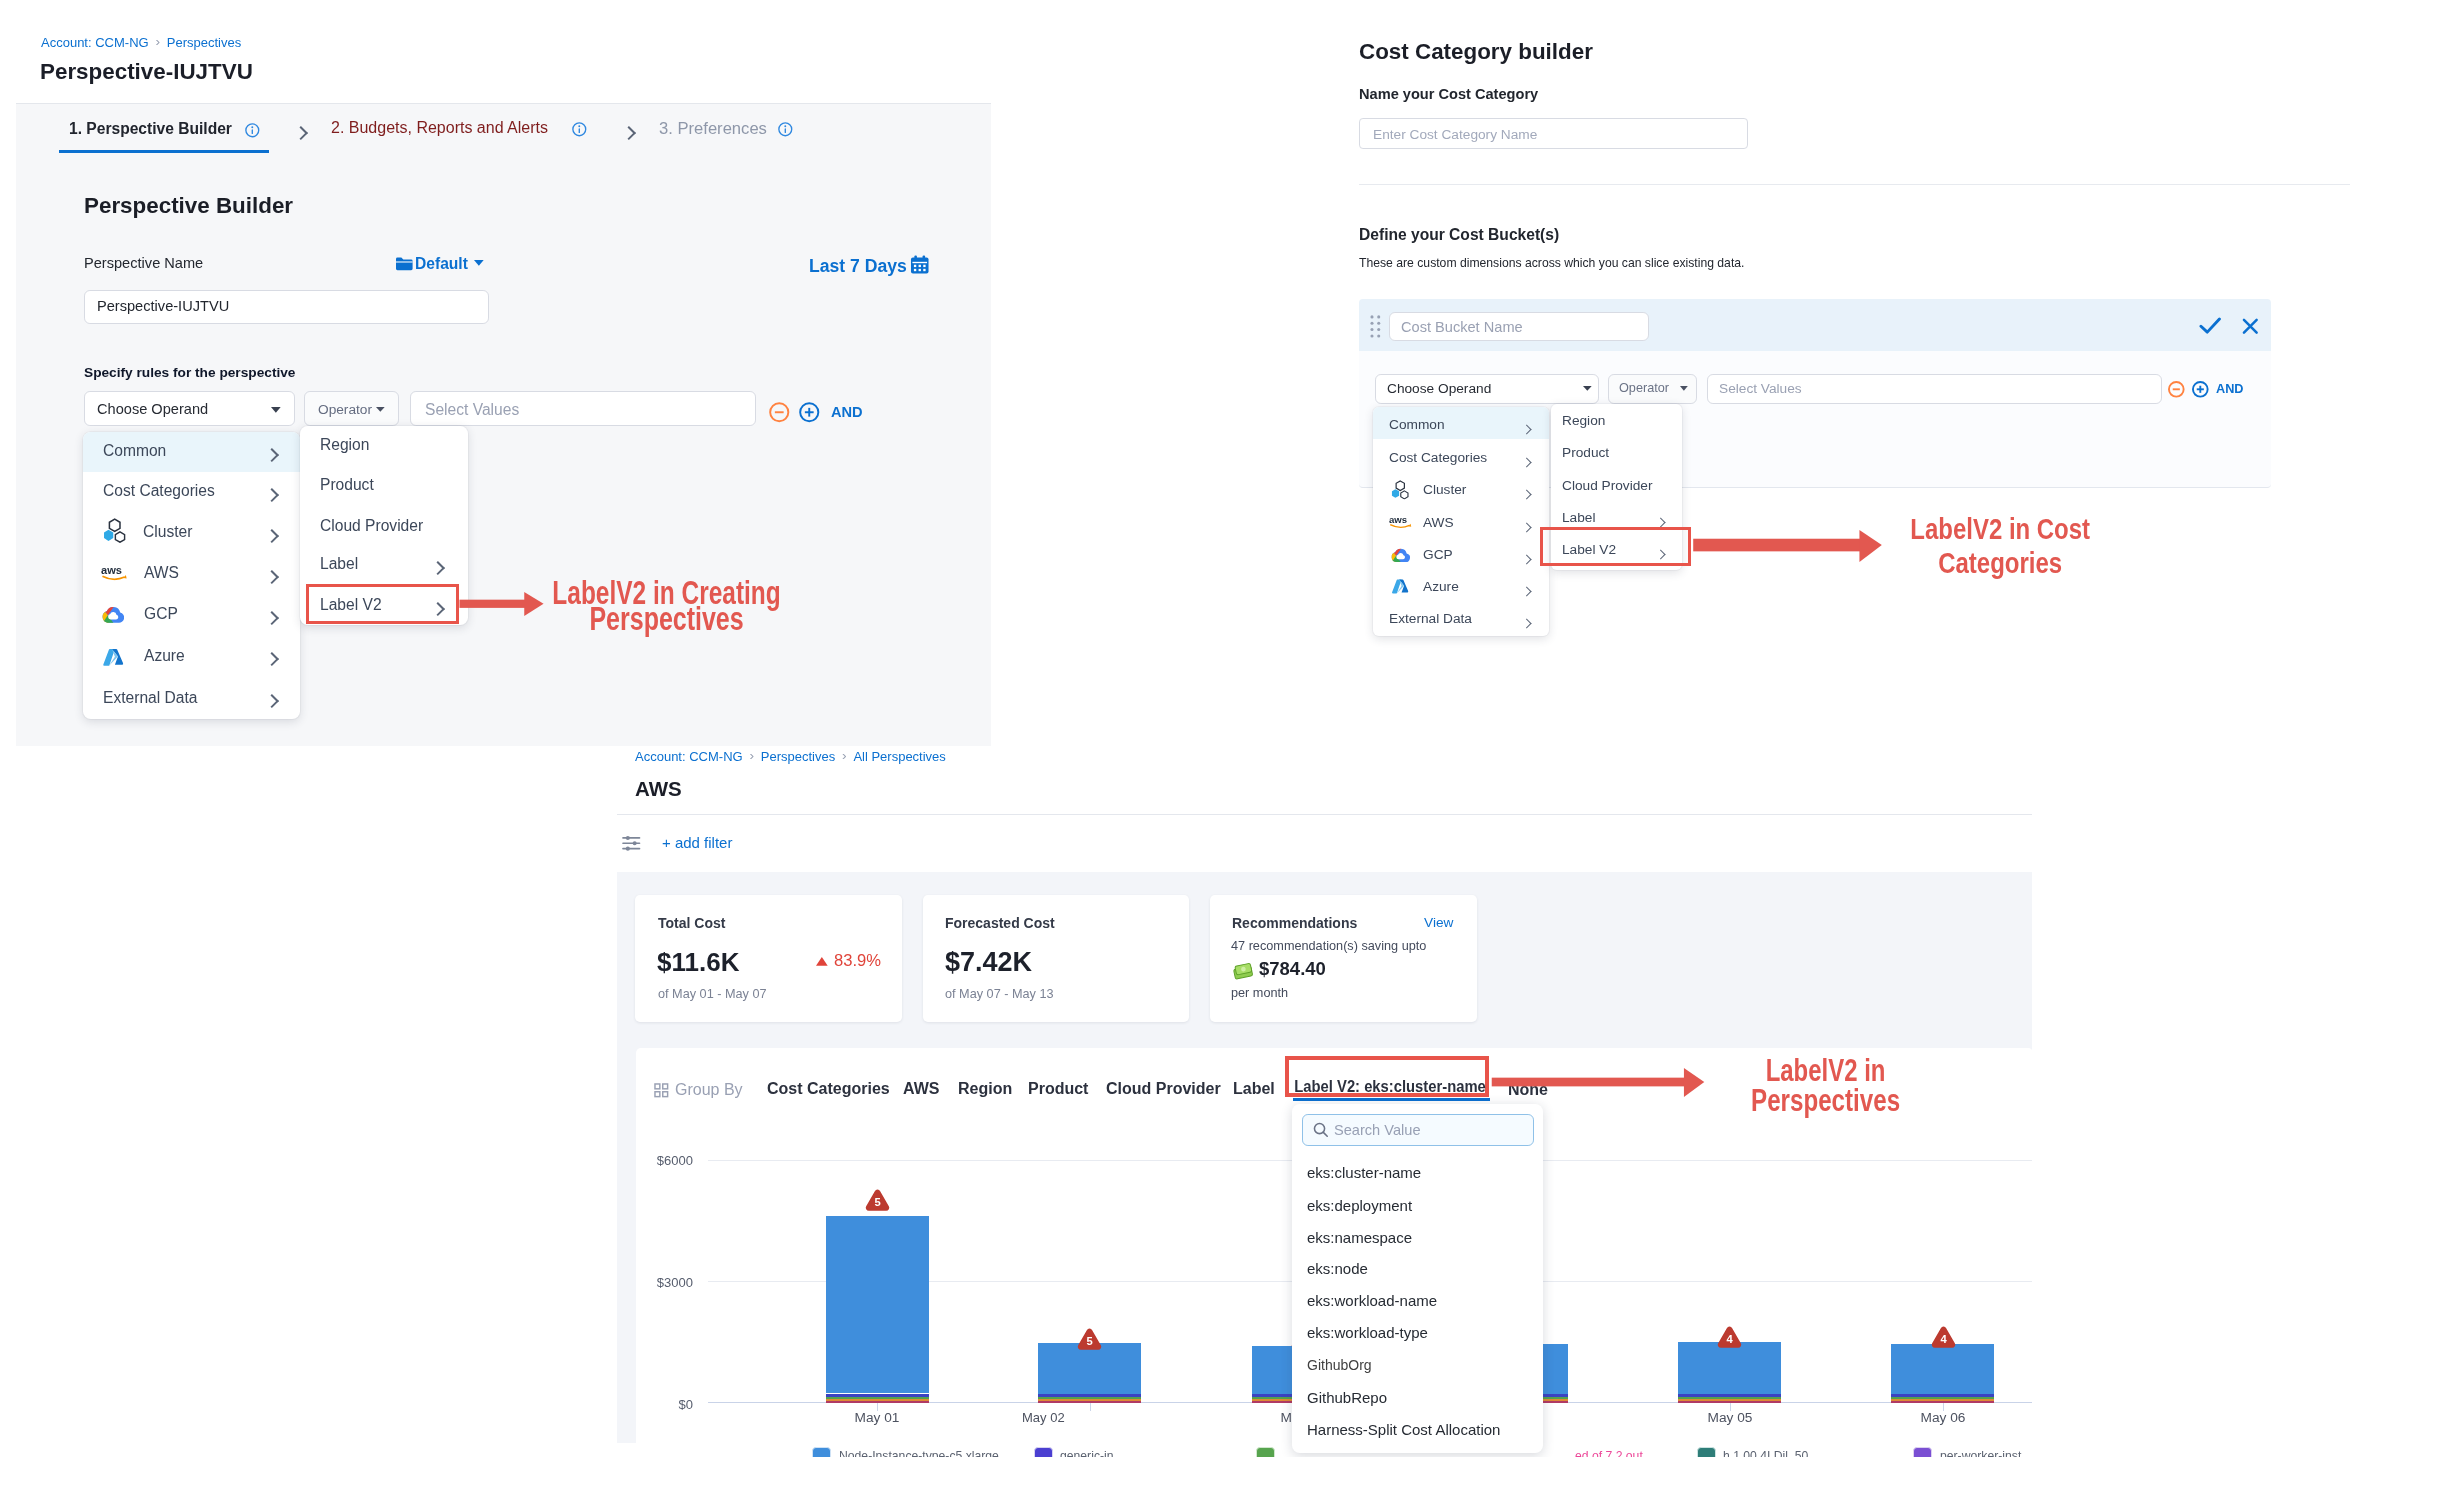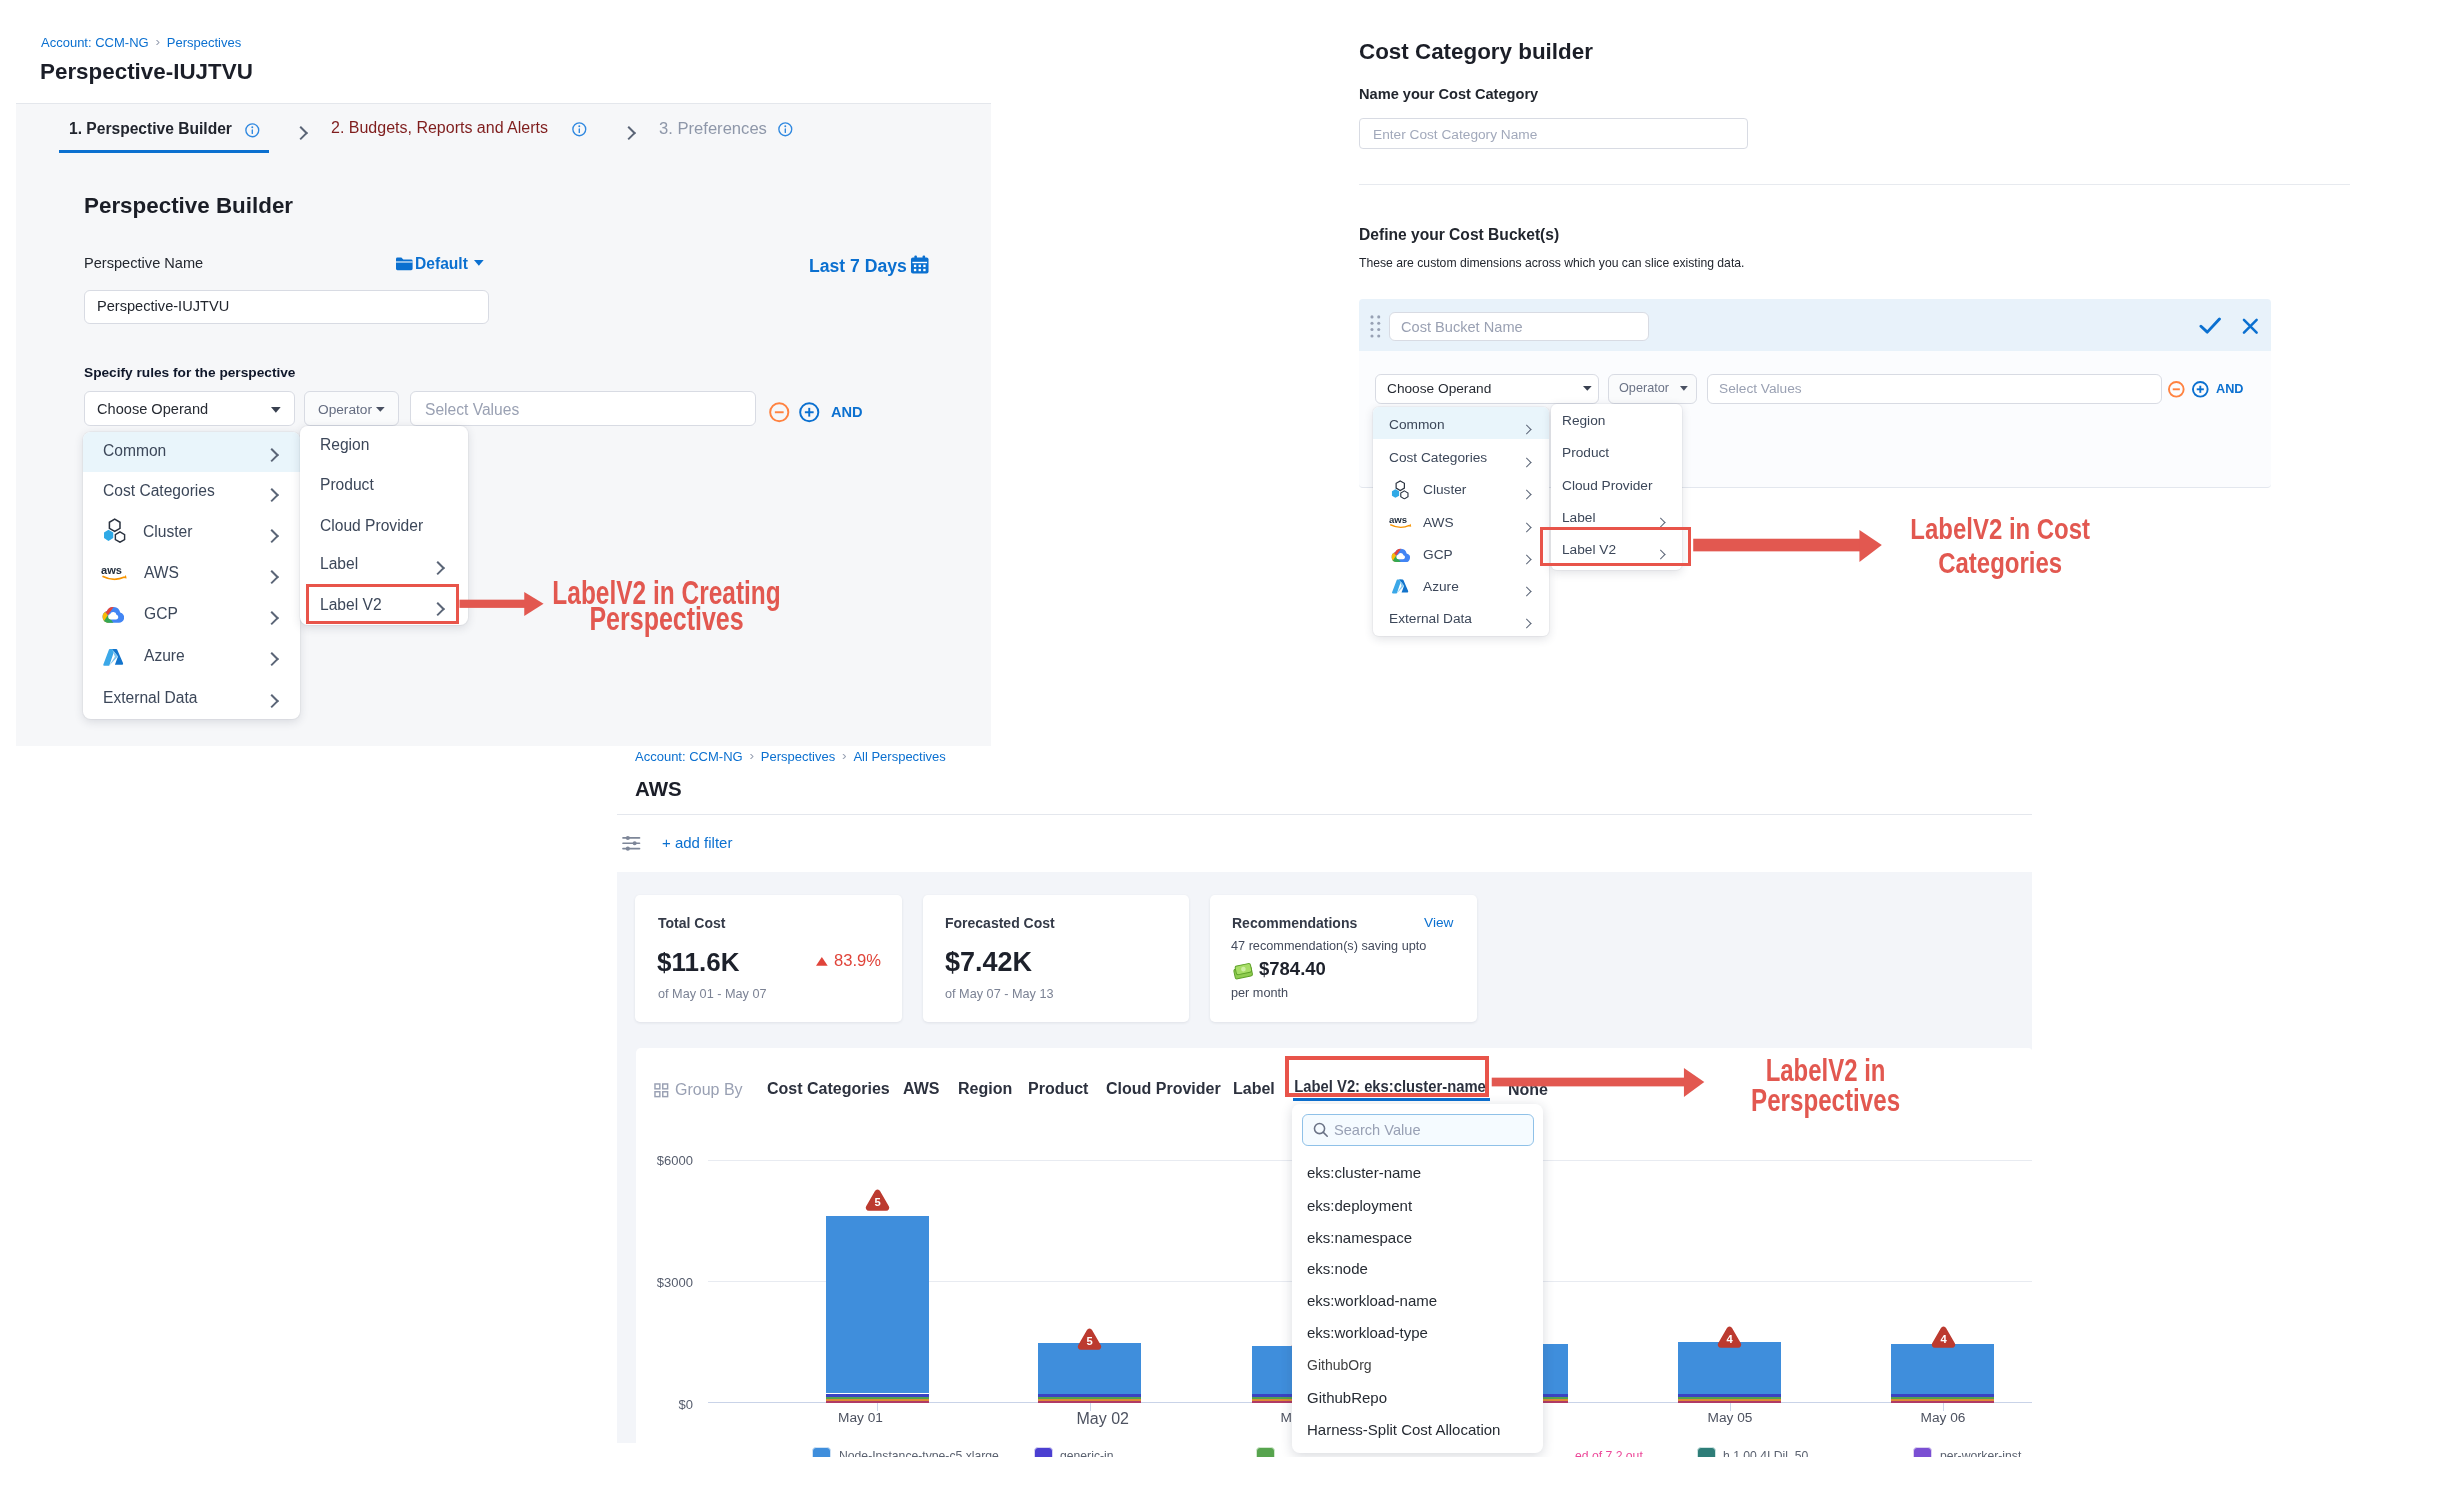--- a/index.html
+++ b/index.html
@@ -401,23 +401,23 @@
 <svg class="ab" style="left:1717px;top:1325px" width="25" height="23.4" viewBox="0 0 26 24">
     <use href="#ic-marker"></use>
   </svg>
 <div class="ab" style="left:1717px;top:1333px;width:25px;text-align:center;font-size:11.2px;font-weight:bold;color:#fff">4</div>
 <svg class="ab" style="left:1931px;top:1325px" width="25" height="23.4" viewBox="0 0 26 24">
     <use href="#ic-marker"></use>
   </svg>
 <div class="ab" style="left:1931px;top:1333px;width:25px;text-align:center;font-size:11.2px;font-weight:bold;color:#fff">4</div>
 
 <div class="ab" style="left:877px;top:1403px;width:1px;height:7.8px;background:#ccd6ea"></div>
-<div class="ab" style="left:838px;top:1410px;width:78px;text-align:left;font-size:13.7px;color:#4d5260">May 01</div>
+<div class="ab" style="left:838px;top:1410px;width:78px;text-align:center;font-size:13.7px;color:#4d5260">May 01</div>
 <div class="ab" style="left:1090px;top:1403px;width:1px;height:7.8px;background:#ccd6ea"></div>
-<div class="ab" style="left:1051px;top:1410px;width:78px;text-align:right;font-size:16px;color:#4d5260">May 02</div>
+<div class="ab" style="left:1022px;top:1410px;width:78px;text-align:left;font-size:13px;color:#4d5260">May 02</div>
 <div class="ab" style="left:1303px;top:1403px;width:1px;height:7.8px;background:#ccd6ea"></div>
 <div class="ab" style="left:1264px;top:1410px;width:78px;text-align:center;font-size:13.7px;color:#4d5260">May 03</div>
 <div class="ab" style="left:1517px;top:1403px;width:1px;height:7.8px;background:#ccd6ea"></div>
 <div class="ab" style="left:1478px;top:1410px;width:78px;text-align:center;font-size:13.7px;color:#4d5260">May 04</div>
 <div class="ab" style="left:1730px;top:1403px;width:1px;height:7.8px;background:#ccd6ea"></div>
 <div class="ab" style="left:1691px;top:1410px;width:78px;text-align:center;font-size:13.7px;color:#4d5260">May 05</div>
 <div class="ab" style="left:1943px;top:1403px;width:1px;height:7.8px;background:#ccd6ea"></div>
 <div class="ab" style="left:1904px;top:1410px;width:78px;text-align:center;font-size:13.7px;color:#4d5260">May 06</div>
 
 <div class="ab" style="left:812px;top:1447px;width:16.6px;height:16.6px;background:#3f8edc;border:1.5px solid #cfe2f5;border-radius:3.9px"></div>

